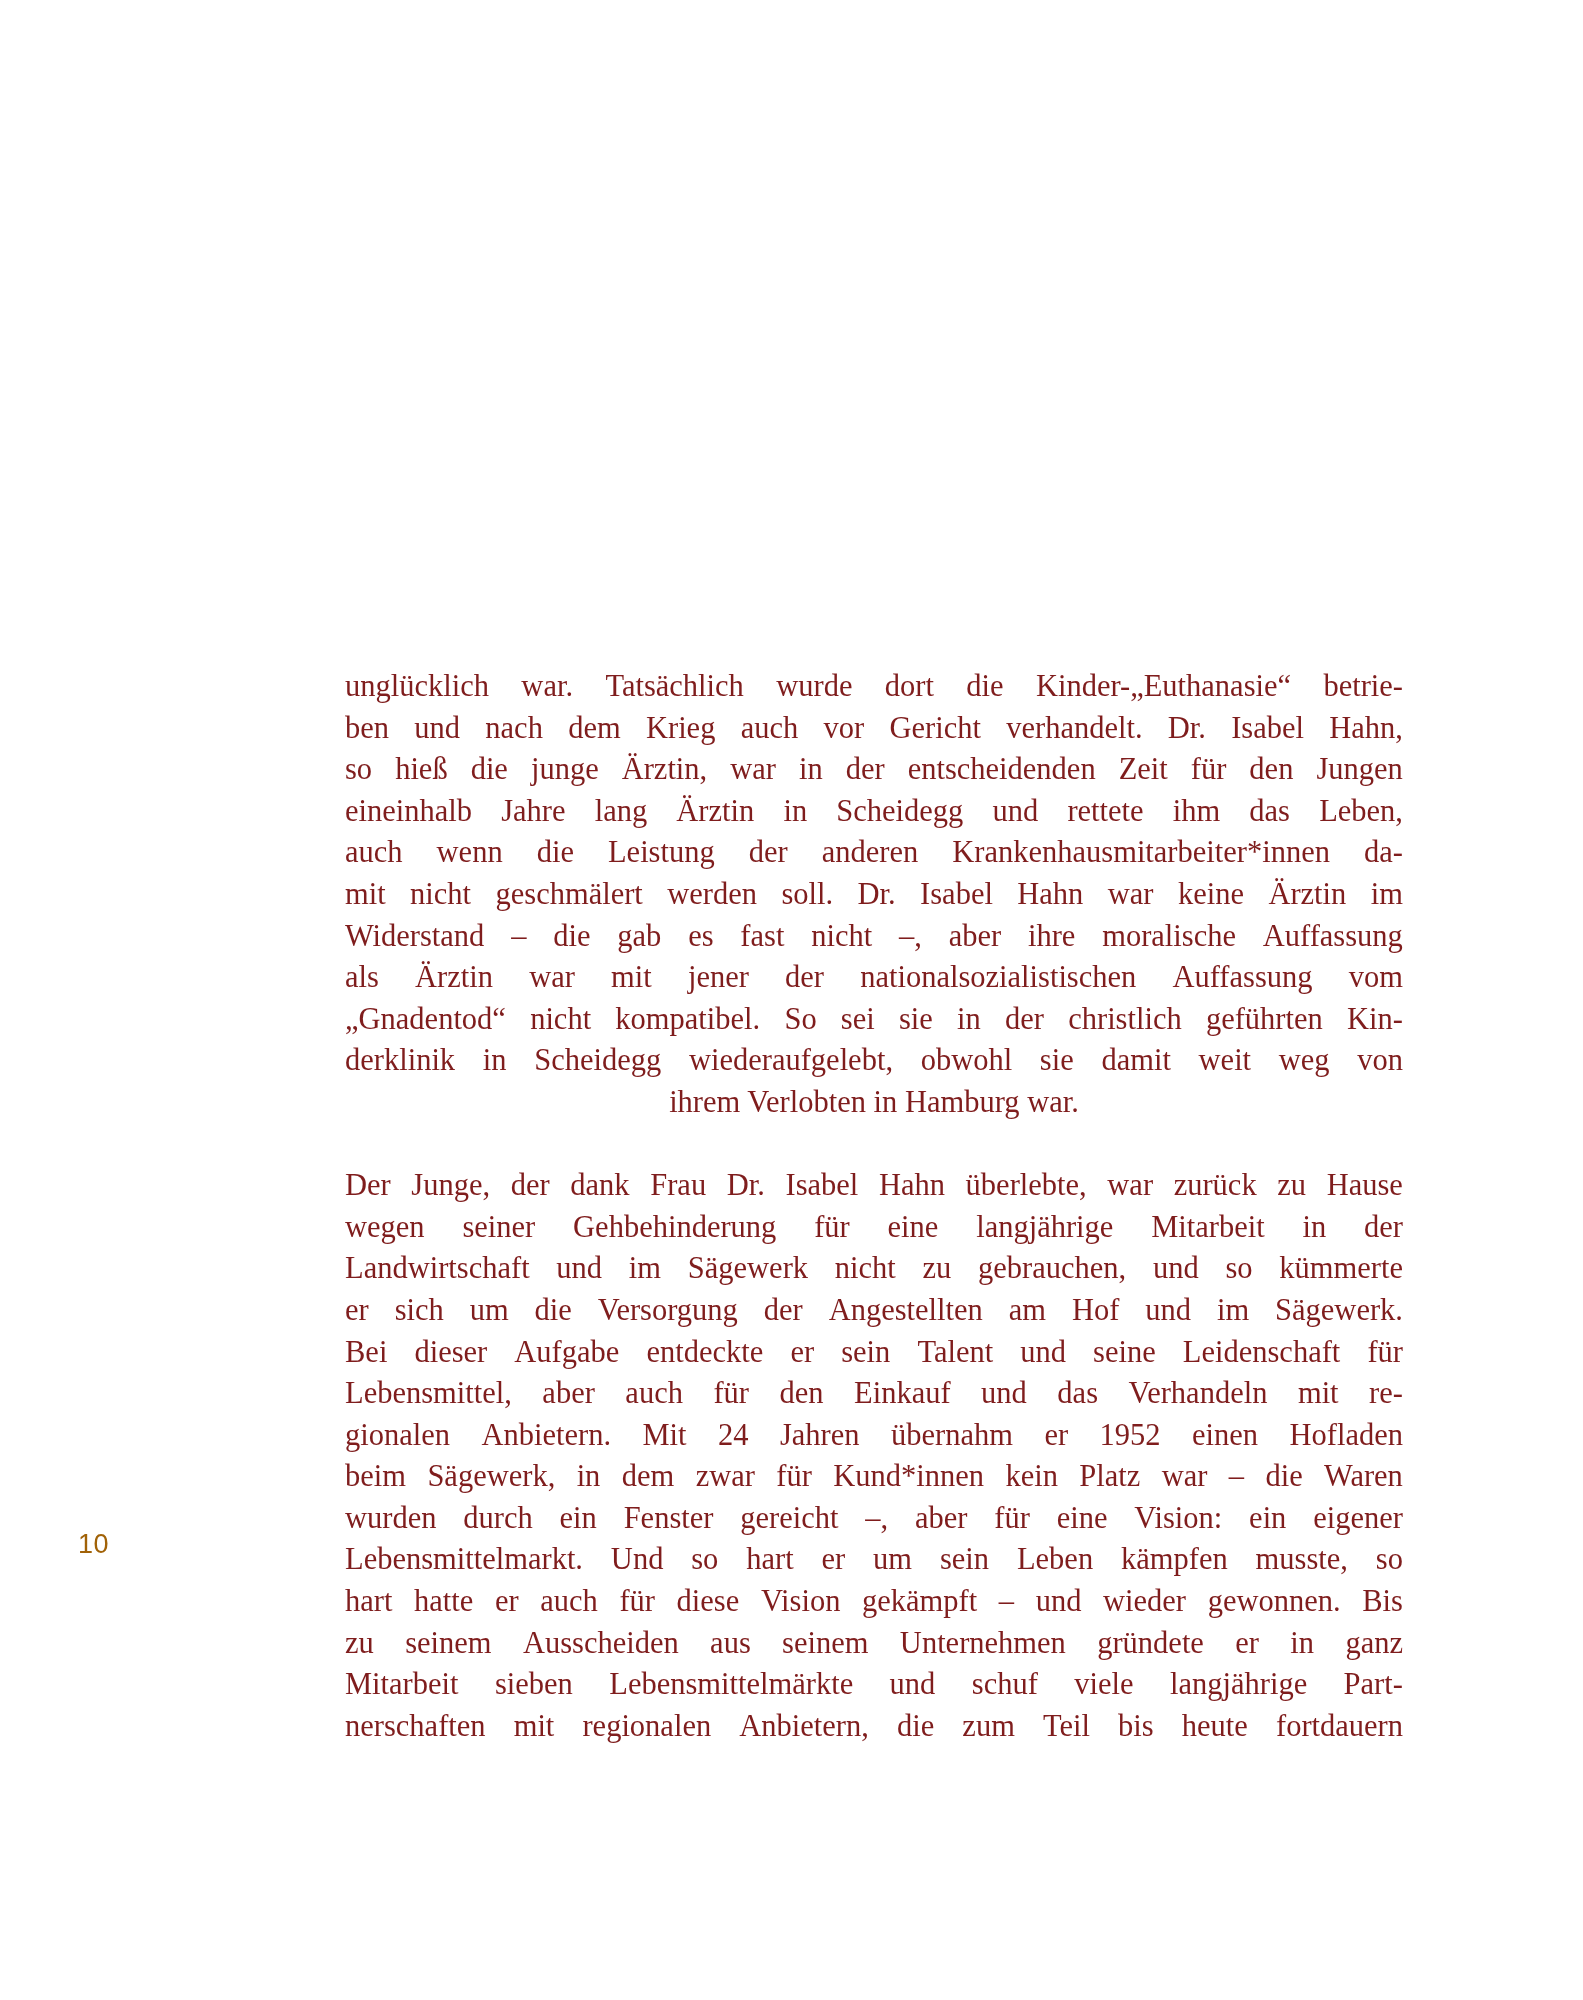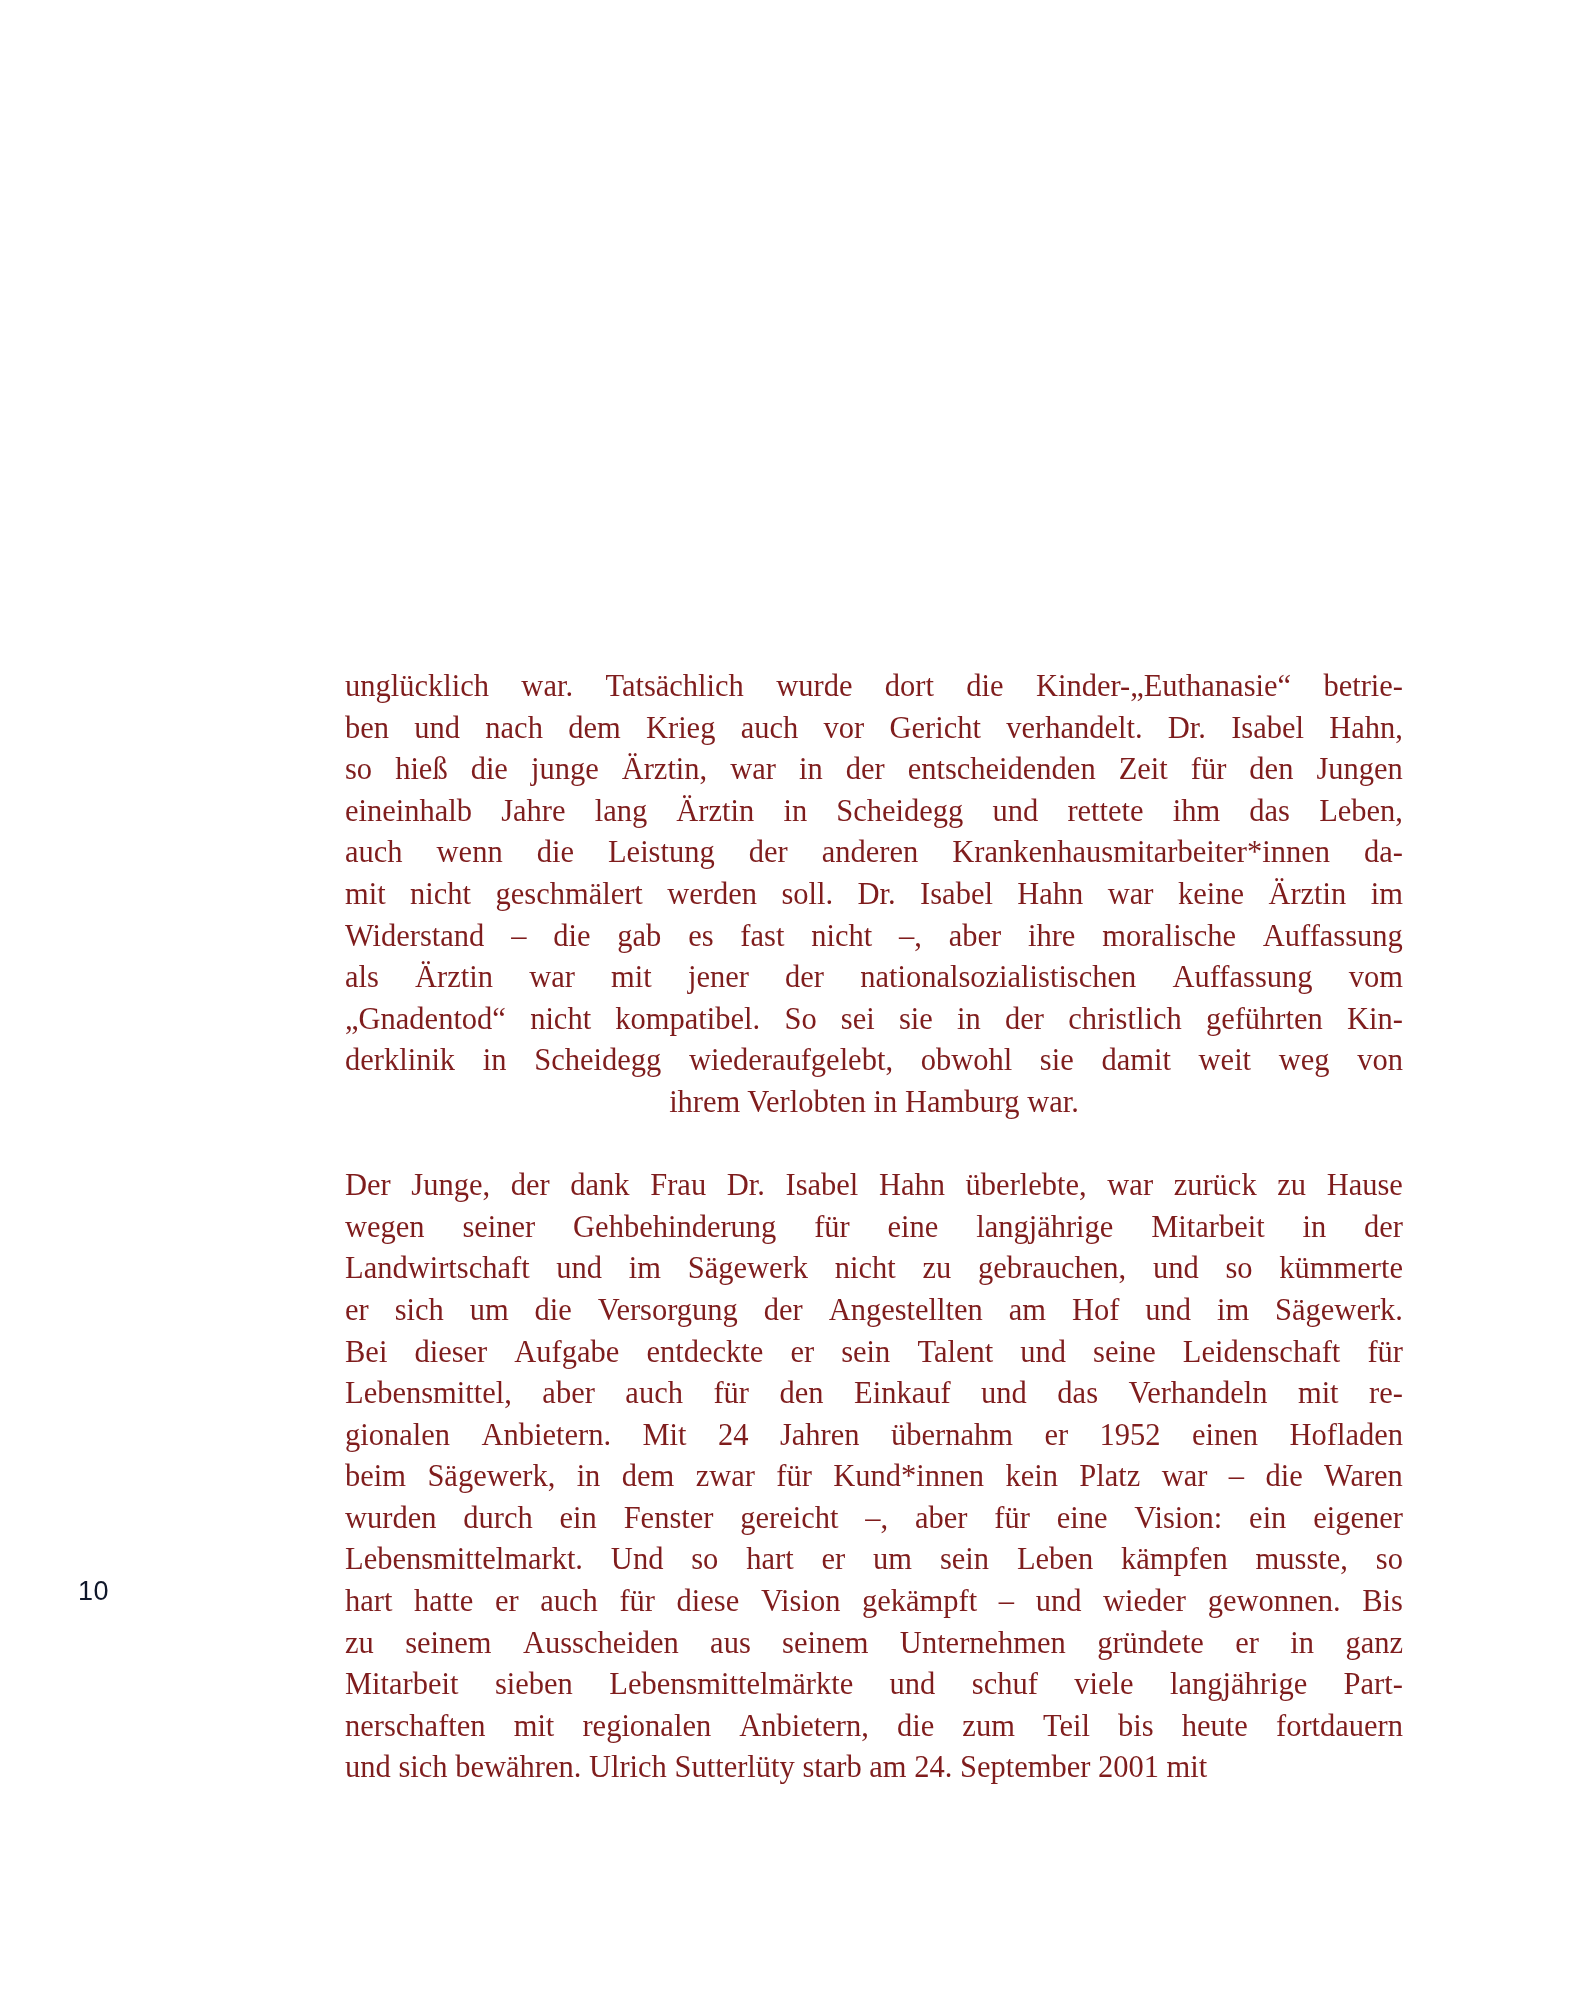--- a/index.html
+++ b/index.html
@@ -14,27 +14,27 @@
     height: 2000px;
     background: #ffffff;
     overflow: hidden;
     font-family: "Liberation Serif", "DejaVu Serif", serif;
   }
 
   
   .folio {
     position: absolute;
     left: 78px;
-    top: 1578px;
+    top: 1531px;
     width: 90px;
     text-align: left;
     font-family: "Liberation Sans", "DejaVu Sans", sans-serif;
     font-size: 27px;
     line-height: 1;
-    color: #0f172a;
+    color: #a16207;
     letter-spacing: 0.5px;
   }
 
   
   .textblock {
     position: absolute;
     left: 345px;
     top: 666px;
     width: 1058px;
     color: #7f1d1d;
@@ -98,17 +98,16 @@
         <div class="line"><span>Bei</span><span>dieser</span><span>Aufgabe</span><span>entdeckte</span><span>er</span><span>sein</span><span>Talent</span><span>und</span><span>seine</span><span>Leidenschaft</span><span>für</span></div>
         <div class="line"><span>Lebensmittel,</span><span>aber</span><span>auch</span><span>für</span><span>den</span><span>Einkauf</span><span>und</span><span>das</span><span>Verhandeln</span><span>mit</span><span>re-</span></div>
         <div class="line"><span>gionalen</span><span>Anbietern.</span><span>Mit</span><span>24</span><span>Jahren</span><span>übernahm</span><span>er</span><span>1952</span><span>einen</span><span>Hofladen</span></div>
         <div class="line"><span>beim</span><span>Sägewerk,</span><span>in</span><span>dem</span><span>zwar</span><span>für</span><span>Kund*innen</span><span>kein</span><span>Platz</span><span>war</span><span>–</span><span>die</span><span>Waren</span></div>
         <div class="line"><span>wurden</span><span>durch</span><span>ein</span><span>Fenster</span><span>gereicht</span><span>–,</span><span>aber</span><span>für</span><span>eine</span><span>Vision:</span><span>ein</span><span>eigener</span></div>
         <div class="line"><span>Lebensmittelmarkt.</span><span>Und</span><span>so</span><span>hart</span><span>er</span><span>um</span><span>sein</span><span>Leben</span><span>kämpfen</span><span>musste,</span><span>so</span></div>
         <div class="line"><span>hart</span><span>hatte</span><span>er</span><span>auch</span><span>für</span><span>diese</span><span>Vision</span><span>gekämpft</span><span>–</span><span>und</span><span>wieder</span><span>gewonnen.</span><span>Bis</span></div>
         <div class="line"><span>zu</span><span>seinem</span><span>Ausscheiden</span><span>aus</span><span>seinem</span><span>Unternehmen</span><span>gründete</span><span>er</span><span>in</span><span>ganz</span></div>
         <div class="line"><span>Mitarbeit</span><span>sieben</span><span>Lebensmittelmärkte</span><span>und</span><span>schuf</span><span>viele</span><span>langjährige</span><span>Part-</span></div>
         <div class="line"><span>nerschaften</span><span>mit</span><span>regionalen</span><span>Anbietern,</span><span>die</span><span>zum</span><span>Teil</span><span>bis</span><span>heute</span><span>fortdauern</span></div>
-        <div class="line last">und sich bewähren. Ulrich Sutterlüty starb am 24. September 2001 mit</div>
       </div>
   </div>
 
 </div>
 
 </body></html>

